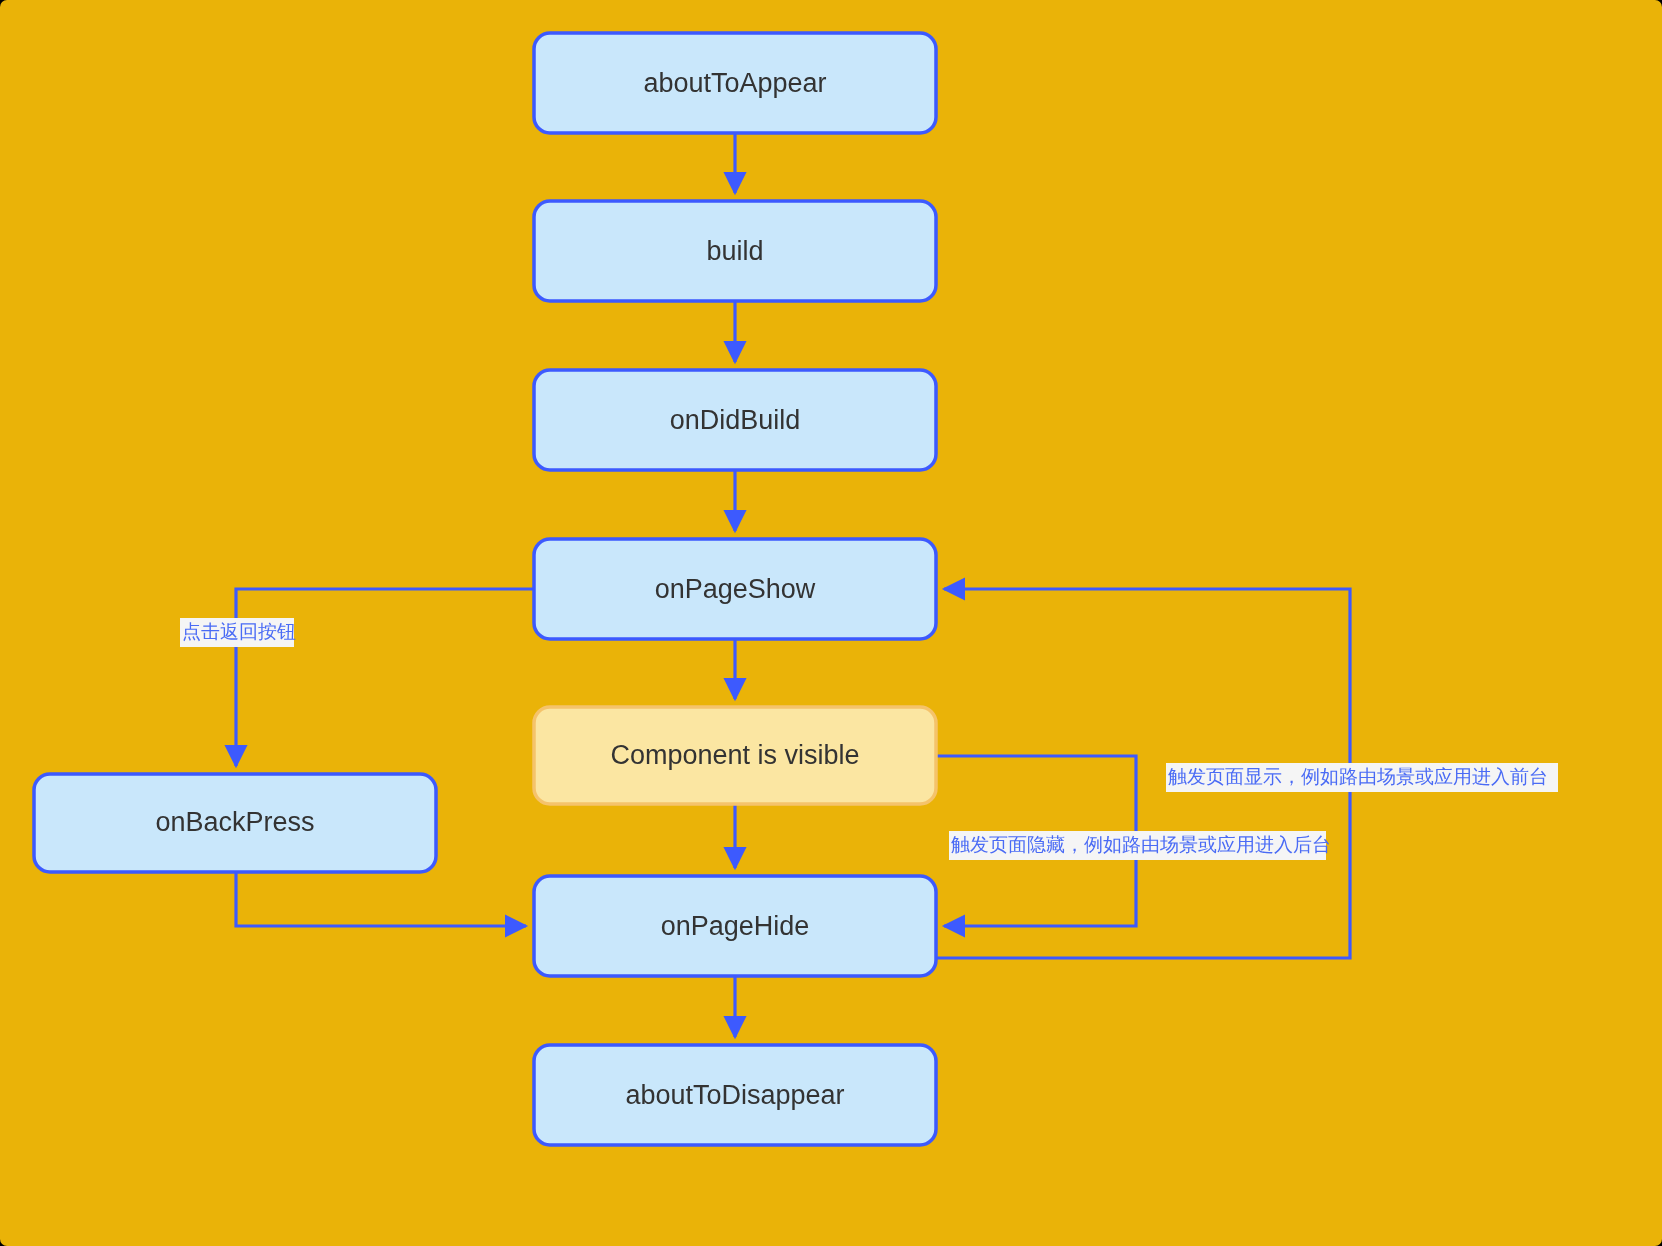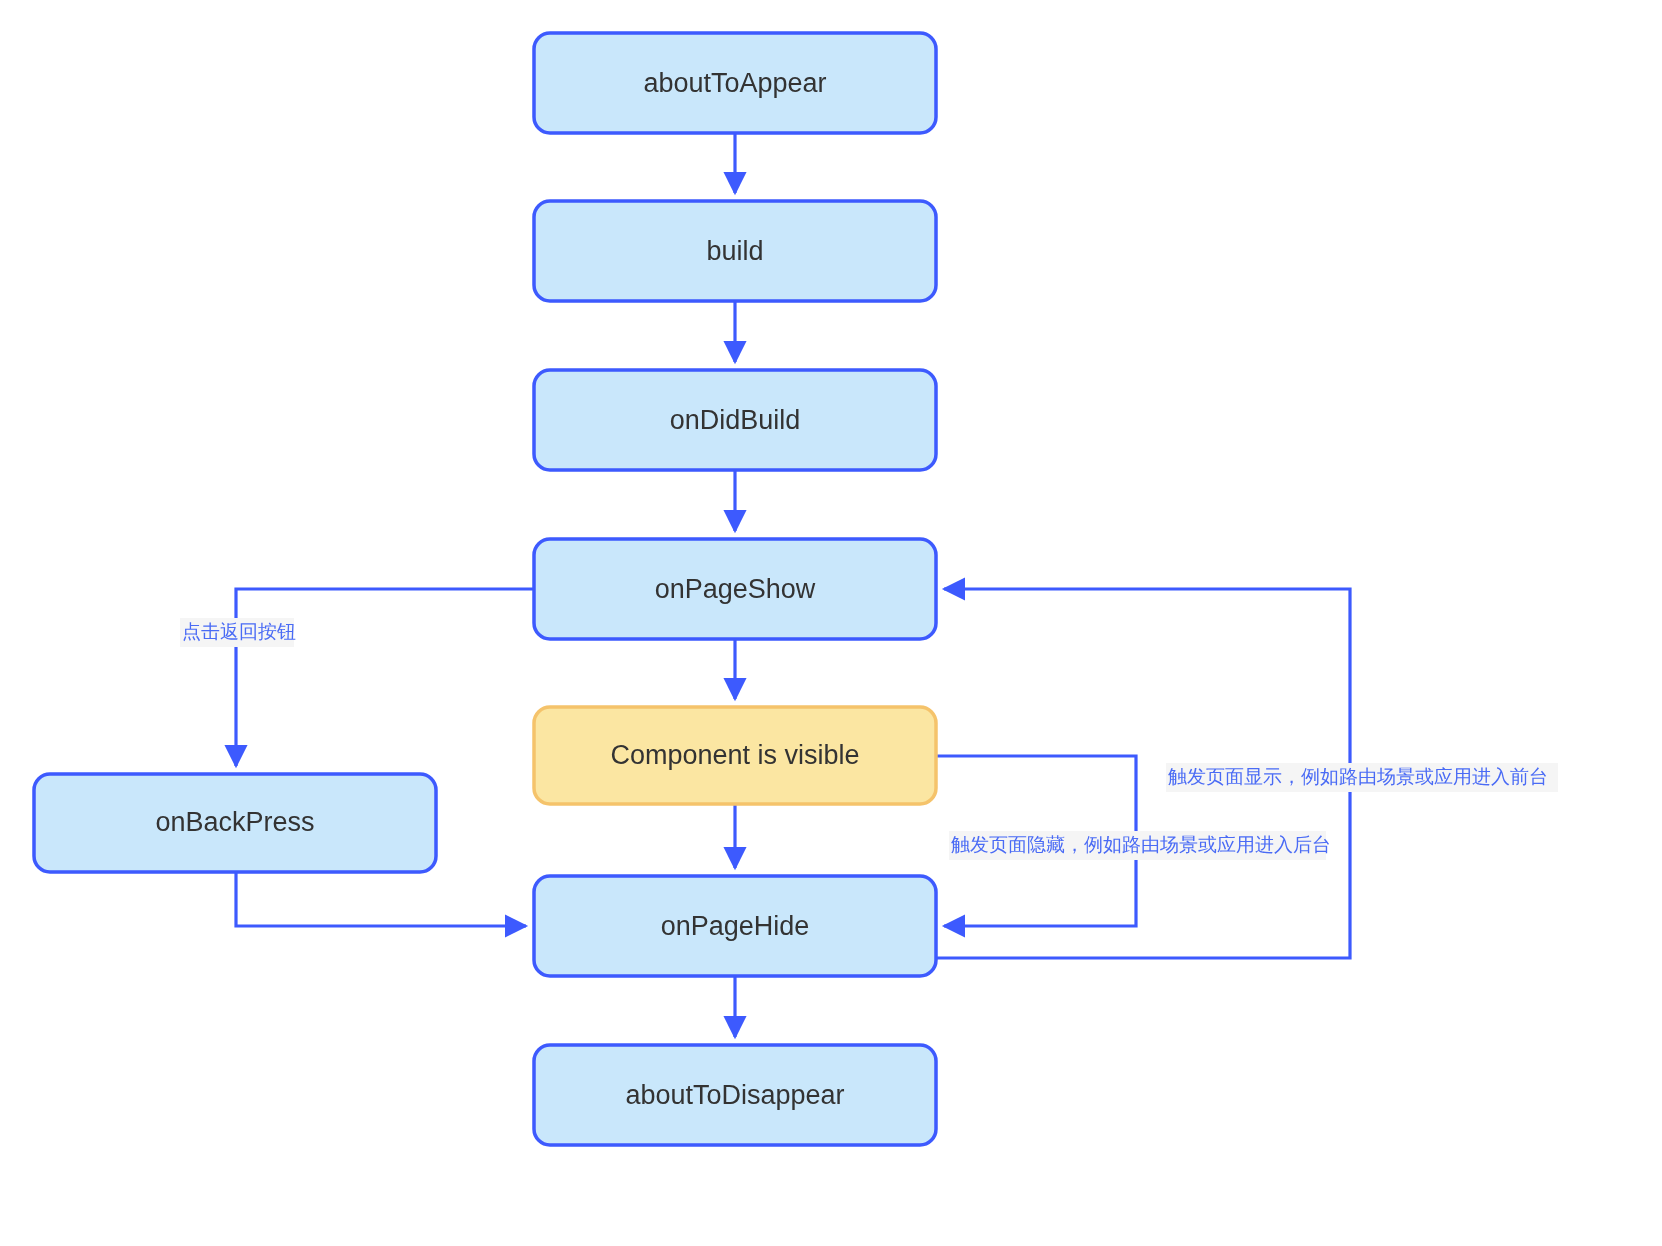--- a/index.html
+++ b/index.html
@@ -10,21 +10,22 @@
   body {
     width: 1662px;
     height: 1246px;
     overflow: hidden;
     font-family: "Liberation Sans", "DejaVu Sans", sans-serif;
   }
   #diagram-root {
     position: relative;
     width: 1662px;
     height: 1246px;
-    background: #ffffff;
+    background: #eab308;
+    border-radius: 7px;
   }
   svg#flowchart {
     display: block;
     width: 1662px;
     height: 1246px;
   }
   .node-rect {
     stroke-width: 3.5px;
   }
   .node-blue {

